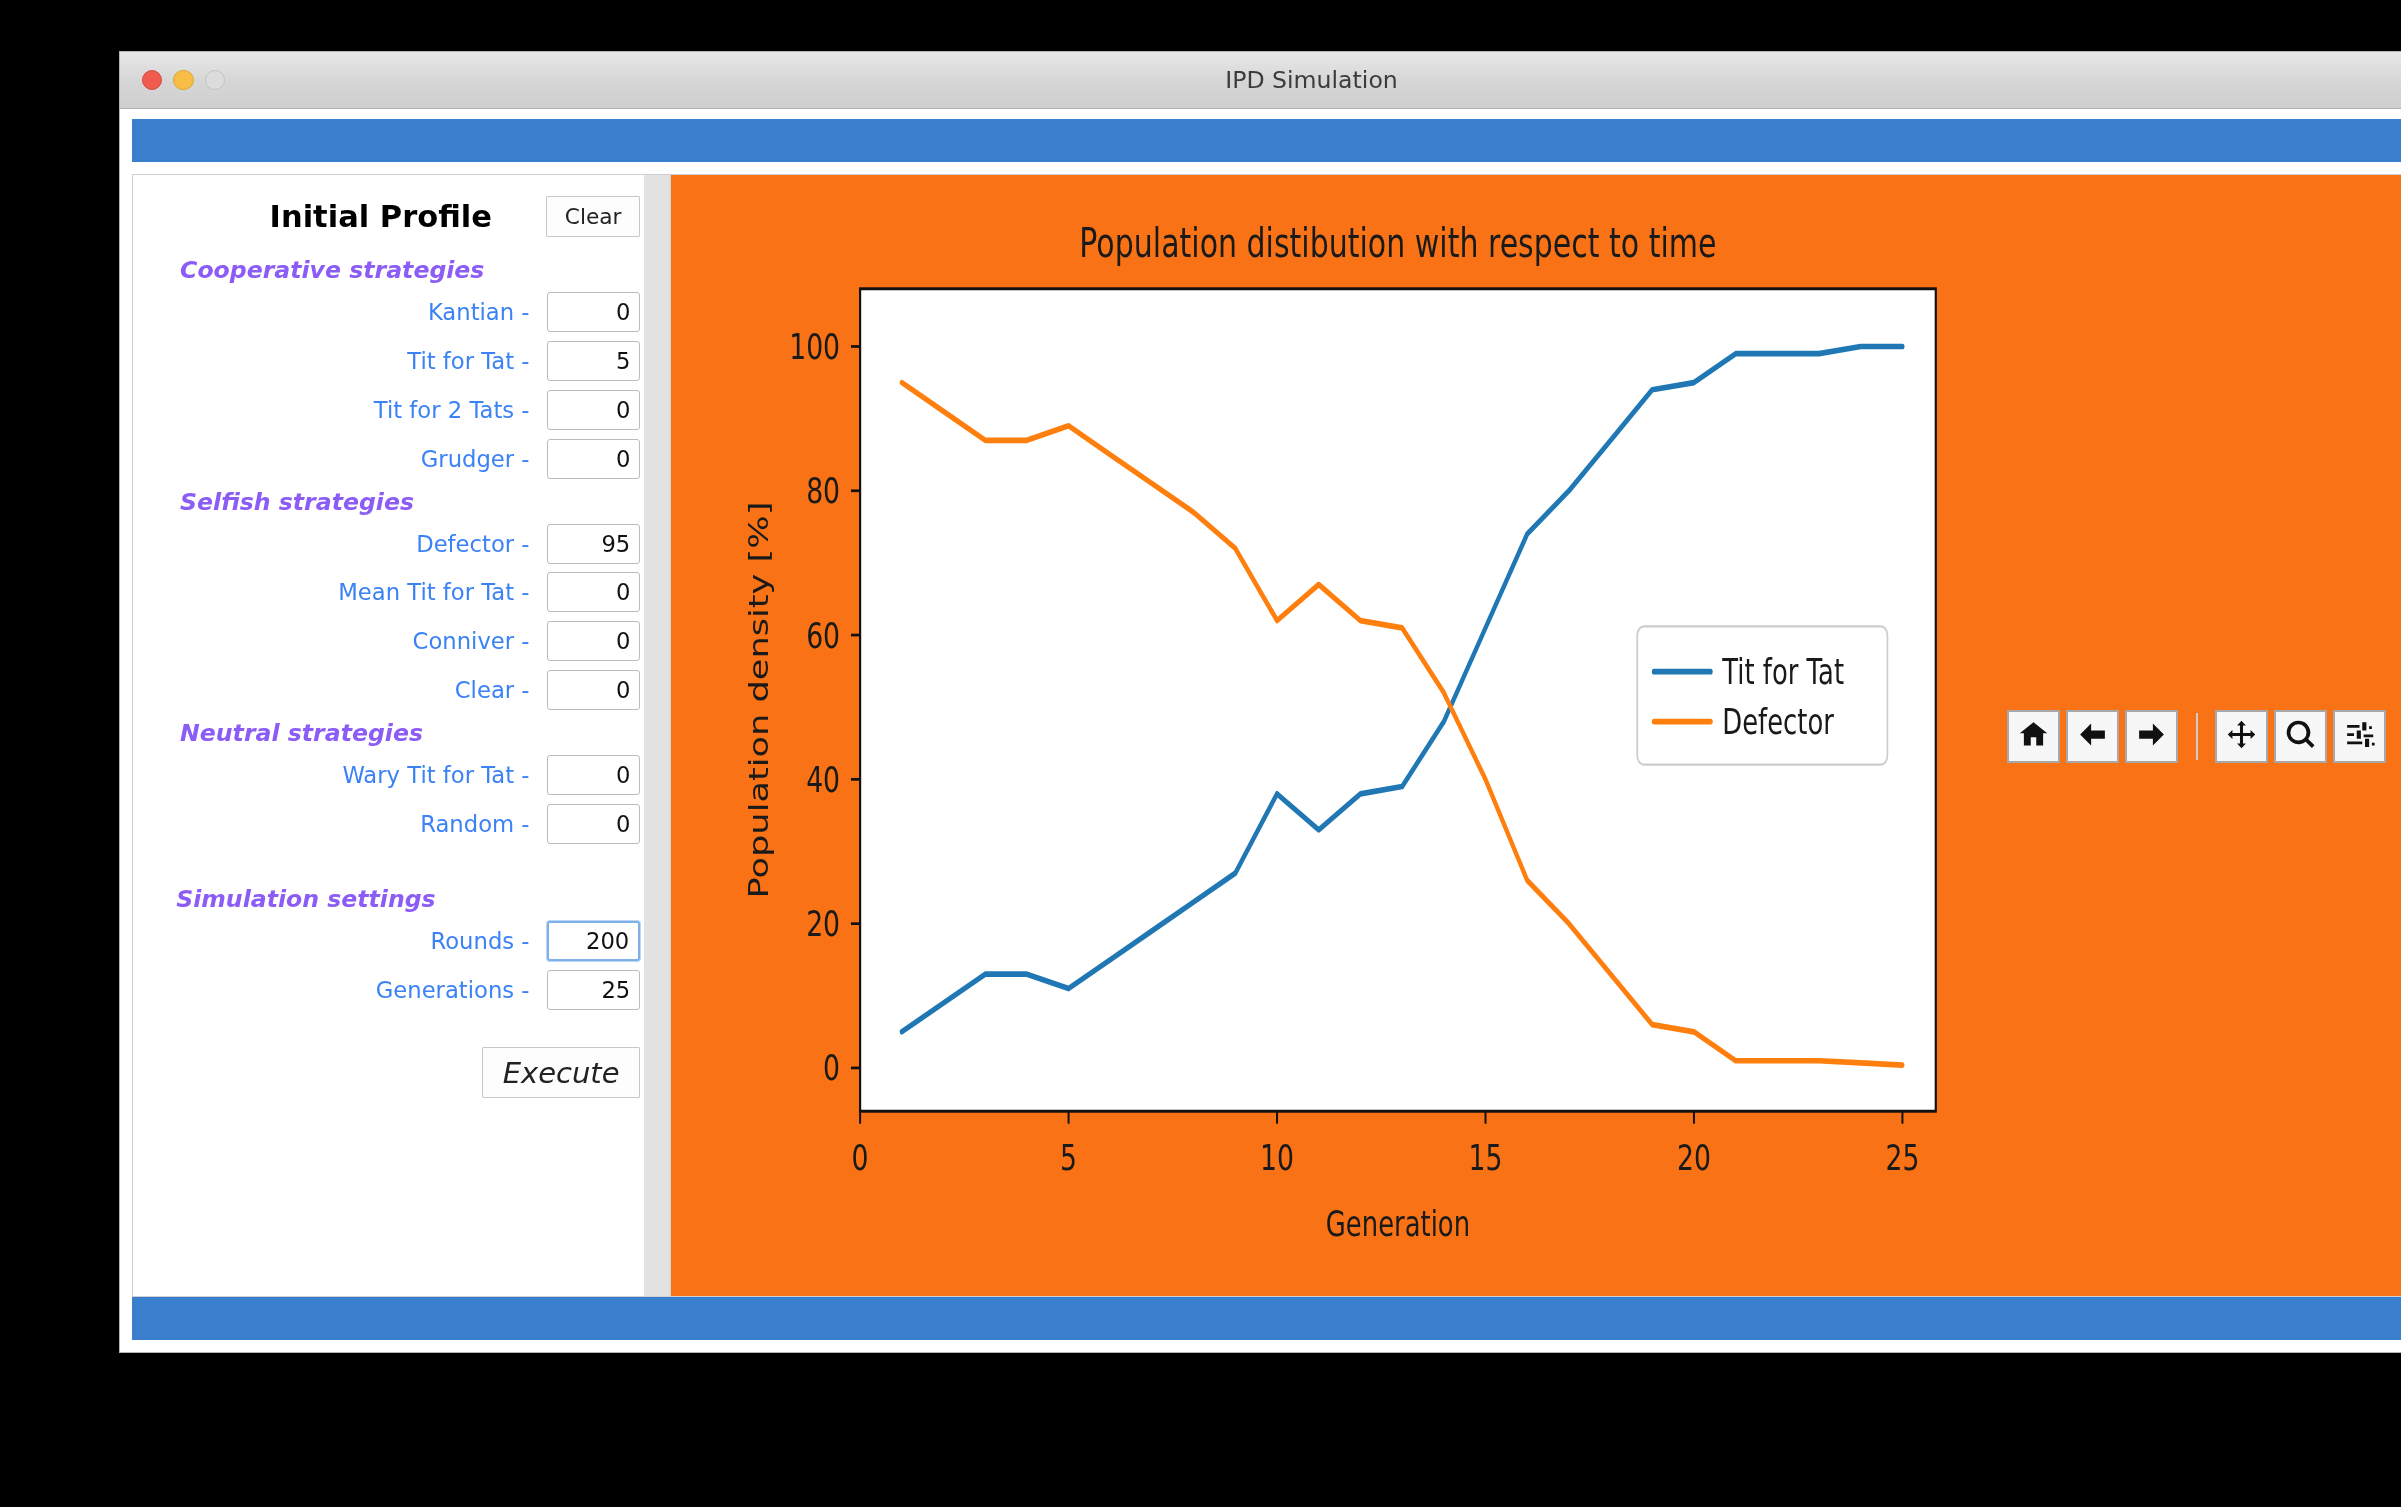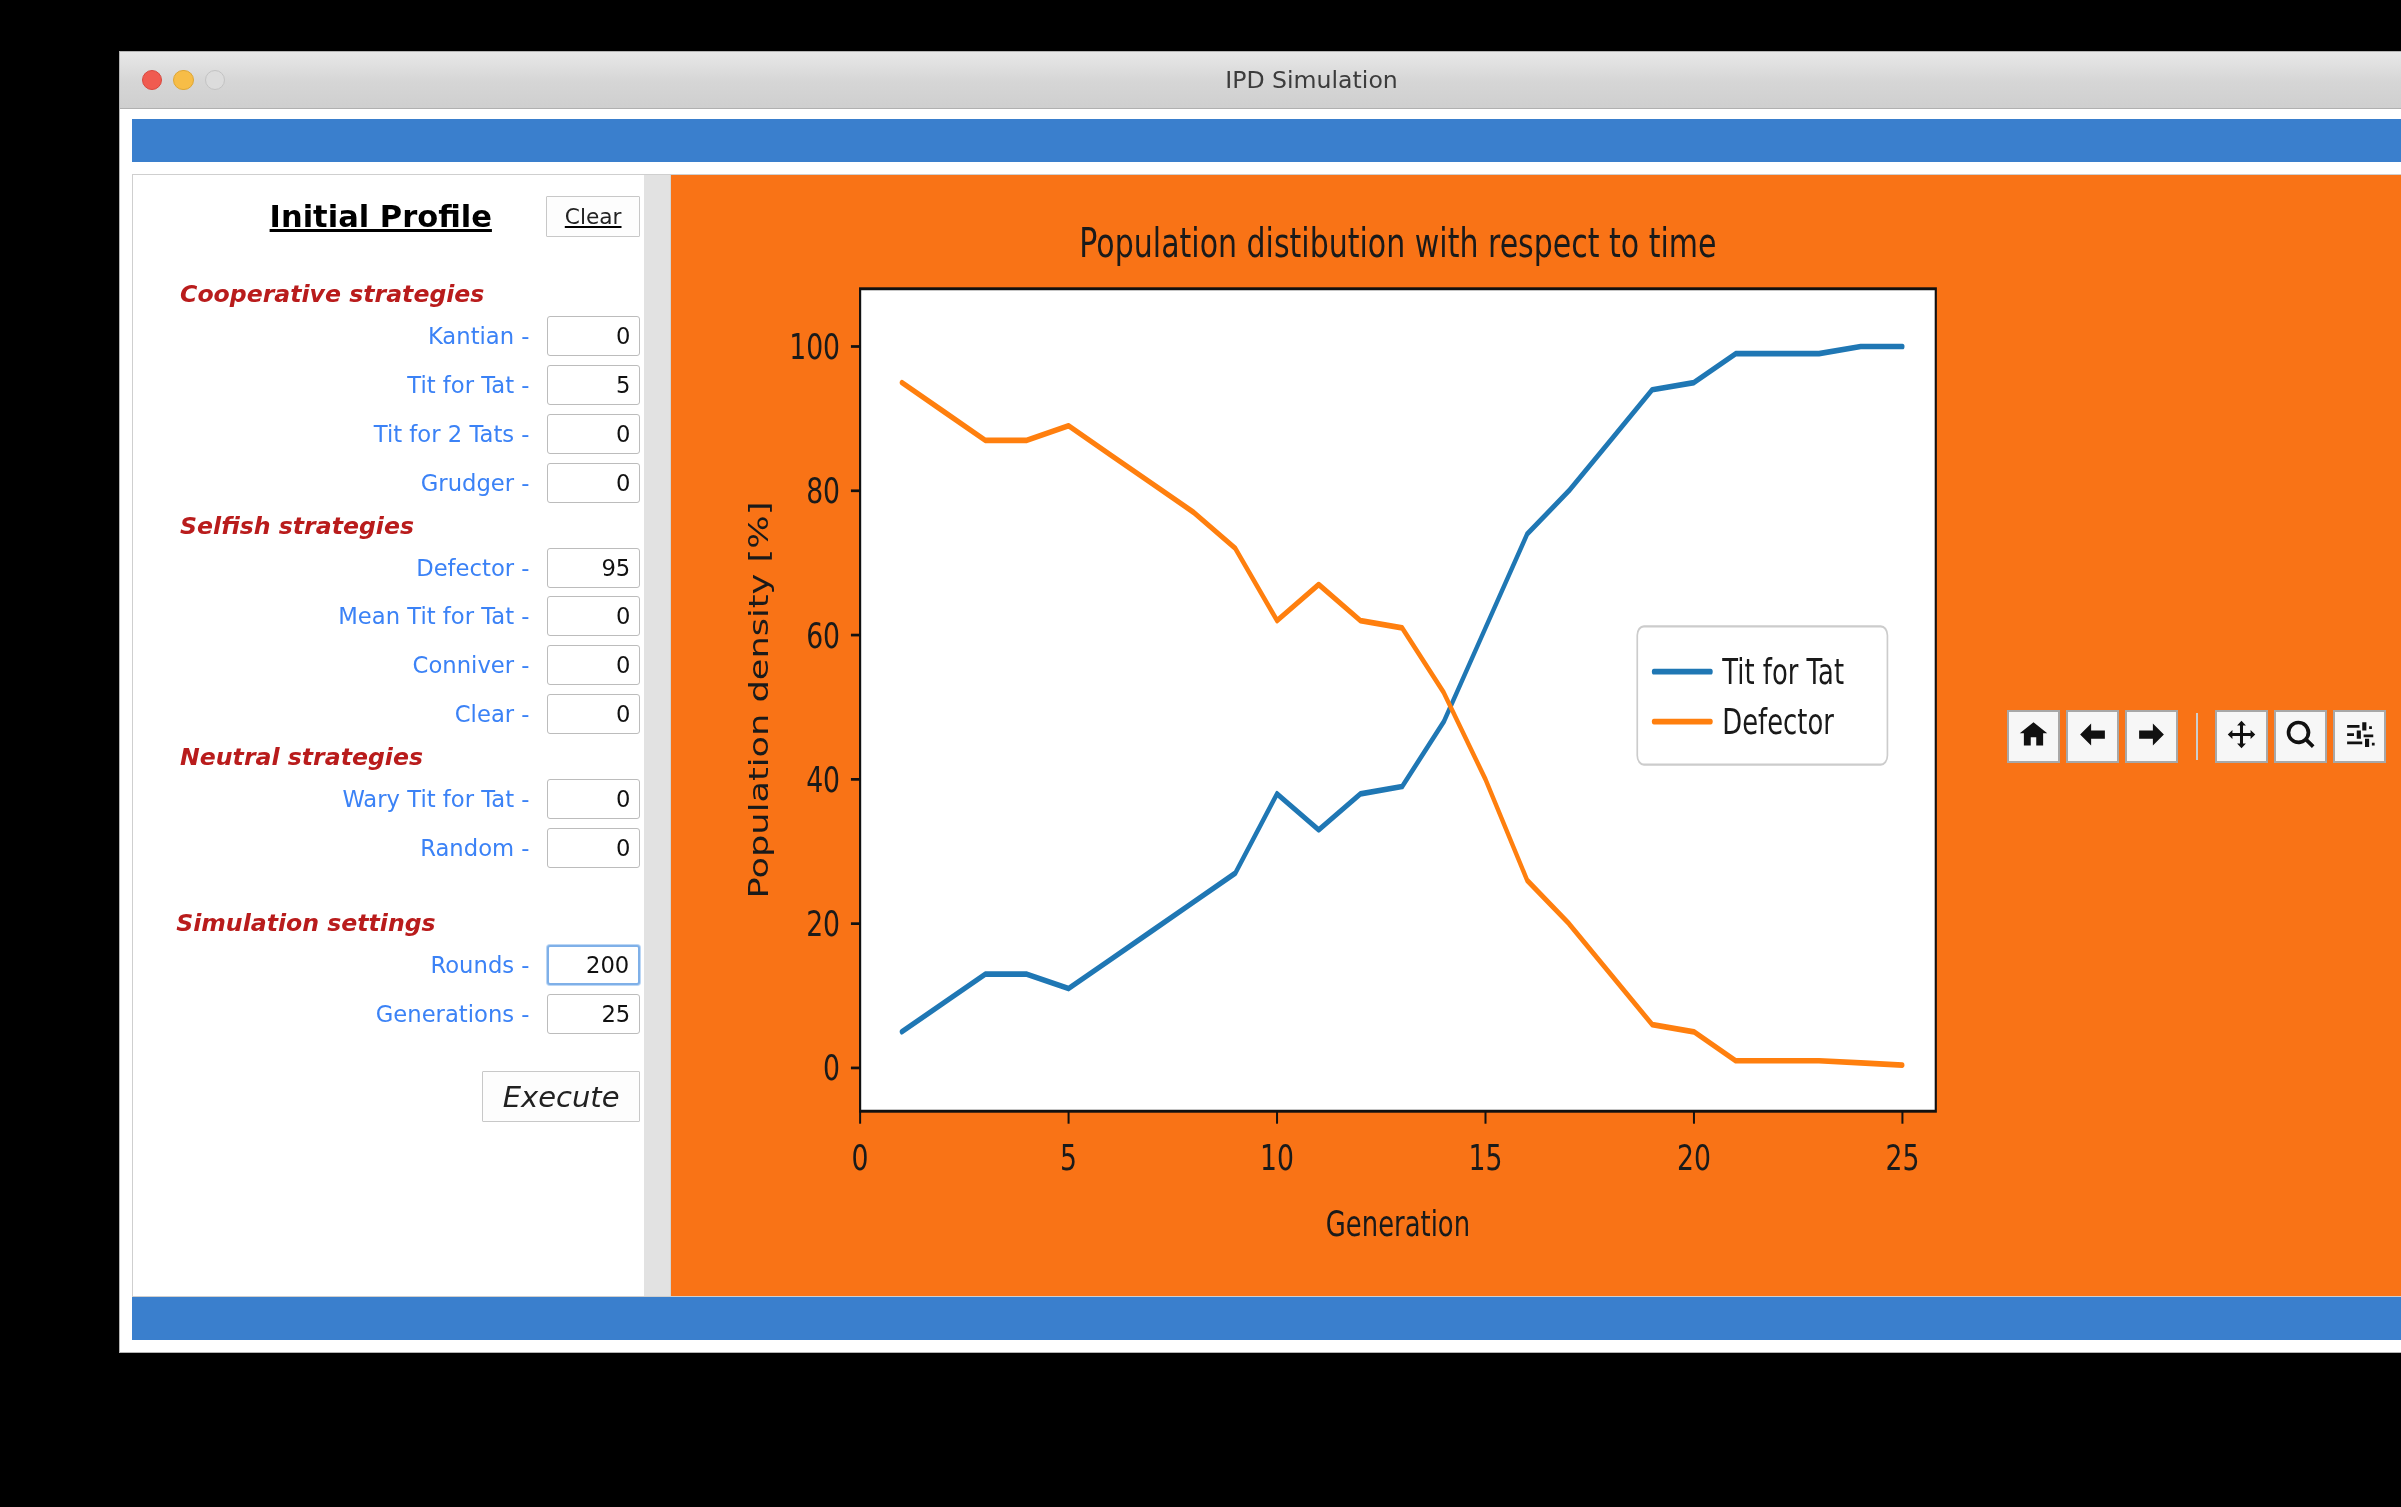--- a/index.html
+++ b/index.html
@@ -67,40 +67,39 @@
     padding: 21.7px 29.6px 0 29.6px;
     border-right: 1px solid #d4d4d4;
   }
   #sidebar-scroll {
     position: absolute; top: 0; right: 0; bottom: 0;
     width: 25.6px; background: #e2e2e2;
   }
 
   .panel-head {
     display: flex; align-items: center; justify-content: space-between;
-    margin-bottom: 43px;
-    text-decoration: underline;
+    margin-bottom: 19px;
   }
   .panel-title {
     font-size: 30.5px; font-weight: bold; color: #000;
     flex: 1; text-align: center; padding-left: 53px;
   }
   .btn {
     font-size: 21.7px; color: #222;
     background: #fdfdfd;
     border: 1px solid #c8c8c8;
     border-radius: 1px;
     padding: 6.9px 17.7px;
     cursor: pointer;
     font-family: "DejaVu Sans", sans-serif;
   }
 
   .group-title {
     font-size: 23.6px; font-weight: bold; font-style: italic;
-    color: #b91c1c; margin: 5.9px 0 7.9px 17.7px;
+    color: #8b5cf6; margin: 5.9px 0 7.9px 17.7px;
   }
   .group-title.sim { margin-top: 41px; margin-left: 13.8px; }
 
   .row {
     display: flex; align-items: center; justify-content: flex-end;
     margin-bottom: 8.9px; gap: 17.7px;
   }
   .row-label {
     font-size: 22.7px; color: #3b82f6; text-align: right;
     white-space: nowrap;

